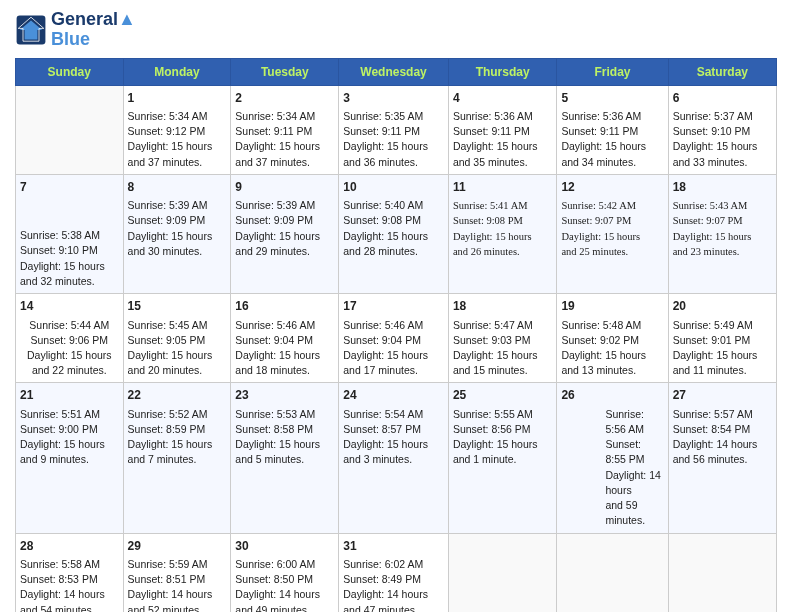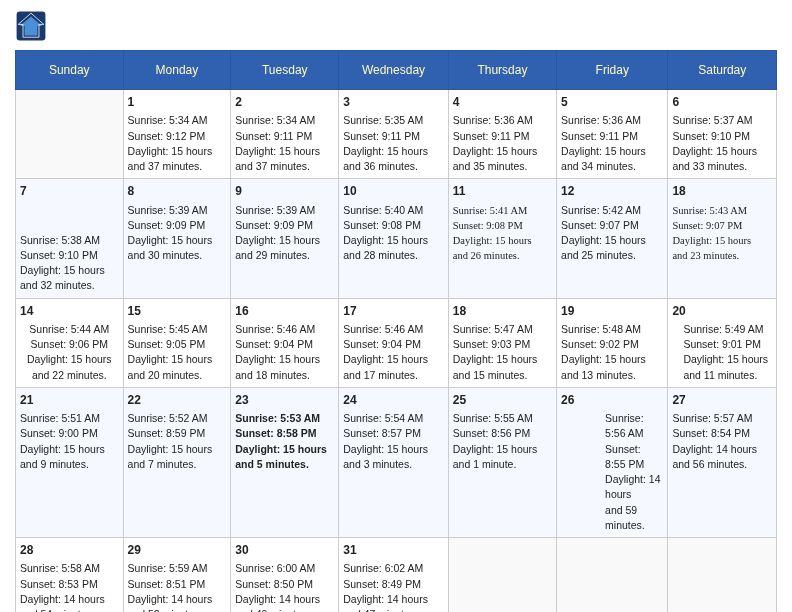--- a/index.html
+++ b/index.html
@@ -47,23 +47,23 @@
       font-size: 15px;
       color: #333;
     }
     table {
       width: 100%;
       border-collapse: collapse;
       font-size: 10.5px;
     }
     thead tr th {
       background: #3060b0;
-      color: #fef9c3;
-      padding: 12px 4px;
-      font-weight: normal;
+      color: #bef264;
+      padding: 6px 4px;
+      font-weight: bold;
       font-size: 12px;
       border: 1px solid #2a55a0;
     }
     tbody tr td {
       border: 1px solid #ccc;
       vertical-align: top;
       padding: 4px;
       height: 80px;
       width: 113px;
       color: #222;
@@ -85,20 +85,24 @@
 </head>
 <body>
 
 <div class="header">
   <div class="logo">
     <svg class="logo-icon" viewBox="0 0 40 40">
       <rect x="2" y="2" width="36" height="36" rx="4" fill="#1a3a6b"></rect>
       <polygon points="20,8 34,20 28,20 28,32 12,32 12,20 6,20" fill="#4a90d9"></polygon>
       <polygon points="20,4 36,18 30,18 30,34 10,34 10,18 4,18" fill="none" stroke="#fff" stroke-width="1"></polygon>
     </svg>
+    <div class="logo-text">
+      <div>General<span>▲</span></div>
+      <div style="color:#4a90d9;">Blue</div>
+    </div>
   </div>
   <div class="title-block">
     <div class="month-year"></div>
     <div class="location"></div>
   </div>
 </div>
 
 <table>
   <thead>
     <tr>
@@ -188,21 +192,21 @@
         </td>
         <td>
           <span class="day-num">11</span>
           <div style="white-space: pre-line; font-family: Liberation Serif, serif;">Sunrise: 5:41 AM
 Sunset: 9:08 PM
 Daylight: 15 hours
 and 26 minutes.</div>
         </td>
         <td>
           <span class="day-num">12</span>
-          <div style="white-space: pre-line;">Sunrise: 5:42 AM
+          <div style="white-space: pre-line; font-family: Liberation Serif, serif;">Sunrise: 5:42 AM
 Sunset: 9:07 PM
 Daylight: 15 hours
 and 25 minutes.</div>
         </td>
         <td>
           <span class="day-num">18</span>
           <div style="white-space: pre-line; font-family: Liberation Serif, serif;">Sunrise: 5:43 AM
 Sunset: 9:07 PM
 Daylight: 15 hours
 and 23 minutes.</div>
@@ -246,21 +250,21 @@
         </td>
         <td>
           <span class="day-num">19</span>
           <div style="white-space: pre-line;">Sunrise: 5:48 AM
 Sunset: 9:02 PM
 Daylight: 15 hours
 and 13 minutes.</div>
         </td>
         <td>
           <span class="day-num">20</span>
-          <div style="white-space: pre-line; margin-left: 11px;">Sunrise: 5:49 AM
+          <div style="white-space: pre-line;">Sunrise: 5:49 AM
 Sunset: 9:01 PM
 Daylight: 15 hours
 and 11 minutes.</div>
         </td>
       </tr>
       <tr>
         <td>
           <span class="day-num">21</span>
           <div style="white-space: pre-line;">Sunrise: 5:51 AM
 Sunset: 9:00 PM
@@ -269,21 +273,21 @@
         </td>
         <td>
           <span class="day-num">22</span>
           <div style="white-space: pre-line;">Sunrise: 5:52 AM
 Sunset: 8:59 PM
 Daylight: 15 hours
 and 7 minutes.</div>
         </td>
         <td>
           <span class="day-num">23</span>
-          <div style="white-space: pre-line; font-weight: bold;">Sunrise: 5:53 AM
+          <div style="white-space: pre-line;">Sunrise: 5:53 AM
 Sunset: 8:58 PM
 Daylight: 15 hours
 and 5 minutes.</div>
         </td>
         <td>
           <span class="day-num">24</span>
           <div style="white-space: pre-line;">Sunrise: 5:54 AM
 Sunset: 8:57 PM
 Daylight: 15 hours
 and 3 minutes.</div>

